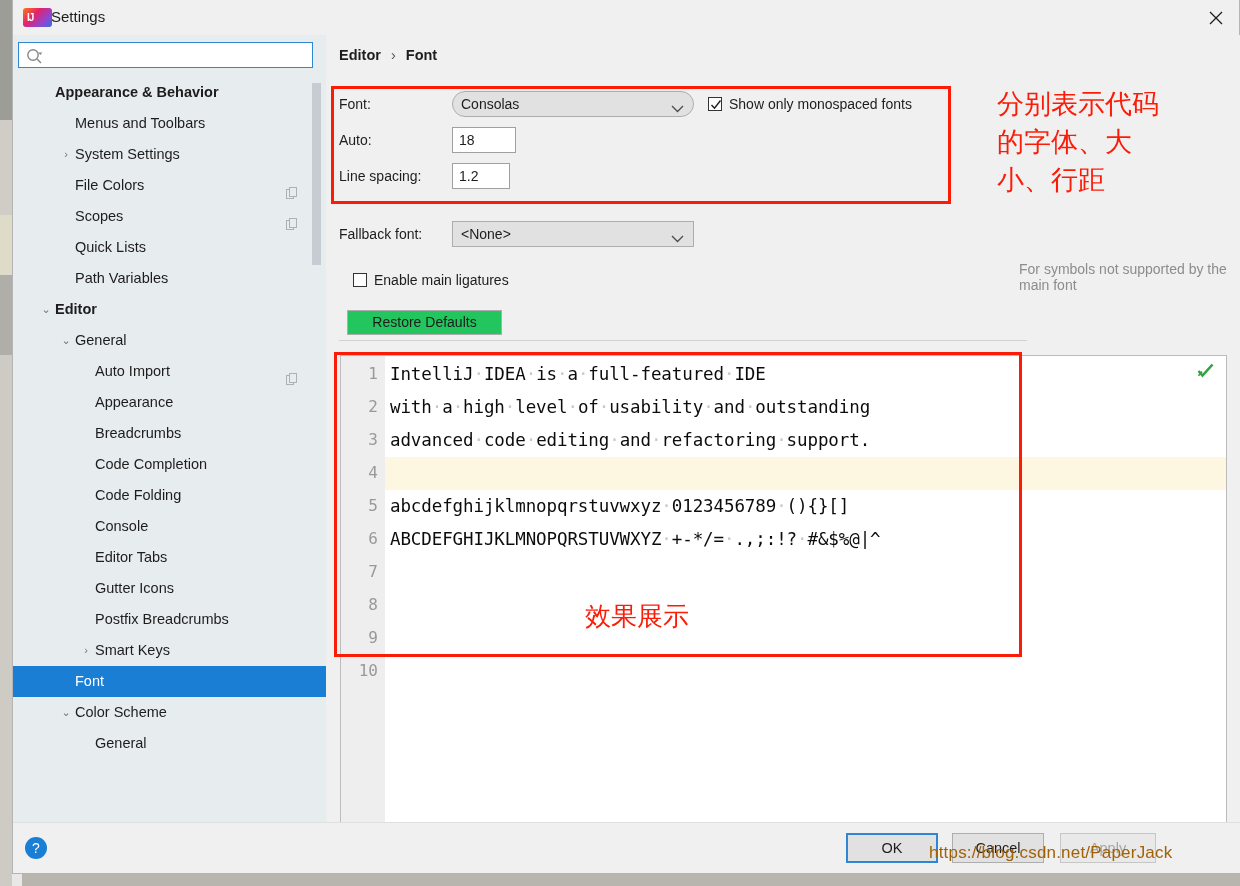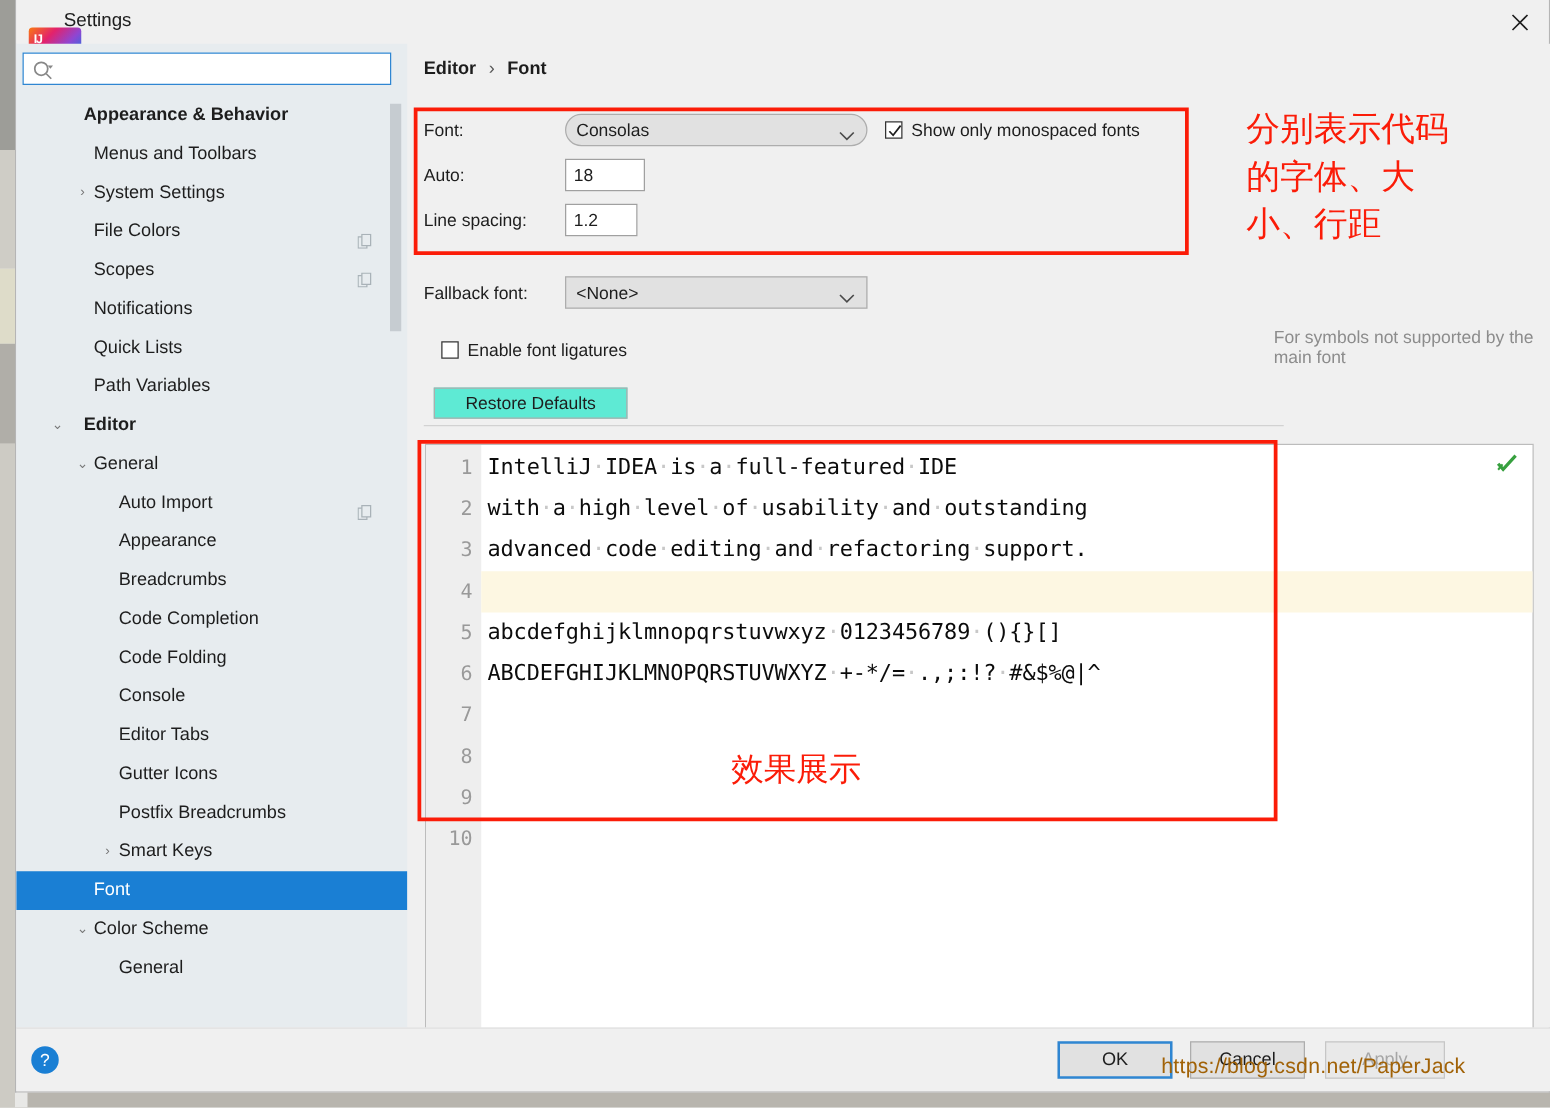--- a/index.html
+++ b/index.html
@@ -29,21 +29,21 @@
   
   #dialog {
     position:absolute; left:12px; top:0; width:1228px; height:874px;
     background:#f0f0f0;
     border:1px solid #b5b5b5;
     border-top:none;
   }
 
   
   #titlebar { position:relative; height:35px; background:#f0f0f0; }
-  #app-icon { position:absolute; left:10px; top:22px; width:42px; height:19px; border-radius:3px;
+  #app-icon { position:absolute; left:10px; top:8px; width:29px; height:19px; border-radius:3px;
      background:linear-gradient(135deg,#f97a12 0%,#e3226b 38%,#8f46d2 72%,#2f6fe0 100%); }
   #app-icon .gl { position:absolute; left:4px; top:3px; width:11px; height:13px; color:#fff;
      font-family:"Liberation Sans", sans-serif; font-size:10px; font-weight:bold; line-height:13px; letter-spacing:-1px; }
   #win-title { position:absolute; left:38px; top:8px; font-size:15px; color:#1d1d1d; }
   #close-btn { position:absolute; right:0; top:0; width:46px; height:35px; cursor:pointer; }
   #close-btn svg { position:absolute; left:16px; top:11px; }
 
   
   #left-panel { position:absolute; left:0; top:35px; width:313px; height:787px; background:#e7ecef; }
   #search-wrap { position:absolute; left:5px; top:7px; width:295px; height:26px;
@@ -53,21 +53,21 @@
      font-family:"Liberation Sans", sans-serif; font-size:13px; background:transparent; }
 
   #tree { position:absolute; left:0; top:42px; width:313px; height:745px; overflow:hidden; }
   .tnode { position:relative; height:31px; line-height:31px; white-space:nowrap; cursor:pointer; }
   .tnode .arrow { position:absolute; top:0; width:14px; text-align:center; color:#777; font-size:11px; }
   .tnode .lbl { position:absolute; top:0; font-size:14.5px; }
   .tnode.bold .lbl { font-weight:bold; }
   .tnode .copy-icon { position:absolute; right:28px; top:9px; width:12px; height:12px; }
   .tnode.selected { background:#1a7fd4; }
   .tnode.selected .lbl { color:#fff; }
-  .lvl0 .lbl { left:42px;margin-left:12px; } .lvl0 .arrow { left:26px; }
+  .lvl0 .lbl { left:42px; } .lvl0 .arrow { left:26px; }
   .lvl1 .lbl { left:62px; } .lvl1 .arrow { left:46px; }
   .lvl2 .lbl { left:82px; } .lvl2 .arrow { left:66px; }
 
   #tree-scroll-track { position:absolute; right:5px; top:48px; width:9px; height:527px; background:#e7ecef; }
   #tree-scroll-thumb { position:absolute; right:5px; top:48px; width:9px; height:182px; background:#c6ccd1; cursor:pointer; }
 
   
   #right-panel { position:absolute; left:313px; top:35px; width:915px; height:787px; background:#f0f0f0; }
   #breadcrumb { position:absolute; left:13px; top:12px; font-size:14.5px; font-weight:bold; }
   #breadcrumb .sep { font-weight:normal; color:#555; margin:0 6px; }
@@ -82,21 +82,21 @@
 
   .chk { position:absolute; width:14px; height:14px; background:#fff; border:1px solid #333; cursor:pointer; }
   .chk svg { position:absolute; left:1px; top:1px; }
   .chk-lbl { position:absolute; font-size:14px; line-height:14px; }
 
   #hint-text { position:absolute; left:693px; top:226px; font-size:14px; color:#8c8c8c; }
 
   #divider { position:absolute; left:13px; top:305px; width:688px; height:1px; background:#d2d2d2; }
 
   #restore-btn { position:absolute; left:334px; top:316px; width:155px; height:25px;
-     background:#5eead4; border:1px solid #adadad; font-size:14px; text-align:center; line-height:23px; cursor:pointer;
+     background:#22c55e; border:1px solid #adadad; font-size:14px; text-align:center; line-height:23px; cursor:pointer;
      font-family:"Liberation Sans", sans-serif; }
 
   
   #preview { position:absolute; left:14px; top:320px; width:887px; height:492px; background:#fff; border:1px solid #bcbcbc; }
   #gutter { position:absolute; left:0; top:0; width:44px; height:490px; background:#eeeeee; }
   #gutter .ln { position:absolute; right:7px; font-family:"DejaVu Sans Mono", monospace; font-size:16px; color:#999; }
   #code { position:absolute; left:44px; top:0; right:0; height:490px; }
   #code .crow { position:absolute; left:0; right:0; height:33px; }
   #code .crow.hl { background:#fdf7e2; }
   #code .ctext { position:absolute; left:5px; top:0; font-family:"DejaVu Sans Mono", monospace; font-size:17.5px;
@@ -181,23 +181,20 @@
             </svg></span>
         </div>
         <div class="tnode lvl1">
           <span class="lbl">Scopes</span>
           <span class="copy-icon"><svg width="12" height="12" viewBox="0 0 12 12">
               <rect x="0.5" y="2.5" width="7" height="9" fill="#e7ecef" stroke="#a9b2b8"></rect>
               <rect x="3.5" y="0.5" width="7" height="9" fill="#e7ecef" stroke="#a9b2b8"></rect>
             </svg></span>
         </div>
         <div class="tnode lvl1">
-          <span class="lbl">Notifications</span>
-        </div>
-        <div class="tnode lvl1">
           <span class="lbl">Quick Lists</span>
         </div>
         <div class="tnode lvl1">
           <span class="lbl">Path Variables</span>
         </div>
         <div class="tnode lvl0 bold">
           <span class="arrow">⌄</span>
           <span class="lbl">Editor</span>
         </div>
         <div class="tnode lvl1">
@@ -301,21 +298,21 @@
         <span class="chev">
           <svg width="13" height="8" viewBox="0 0 13 8">
               <path d="M1,1 L6.5,6.5 L12,1" stroke="#4a4a4a" stroke-width="1.3" fill="none"></path>
             </svg>
         </span>
       </div>
     </div>
     <span id="hint-text">For symbols not supported by the main font</span>
 
     <div class="chk" style="left:27px; top:238px;"></div>
-    <span class="chk-lbl" style="left:48px; top:238px;">Enable font ligatures</span>
+    <span class="chk-lbl" style="left:48px; top:238px;">Enable main ligatures</span>
 
     <div id="divider"></div>
 
     <div id="restore-btn" style="left:21px; top:275px;">Restore Defaults</div>
 
     <div id="preview">
       <div id="gutter">
           <div class="ln" style="top: 8px;">1</div>
           <div class="ln" style="top: 41px;">2</div>
           <div class="ln" style="top: 74px;">3</div>

